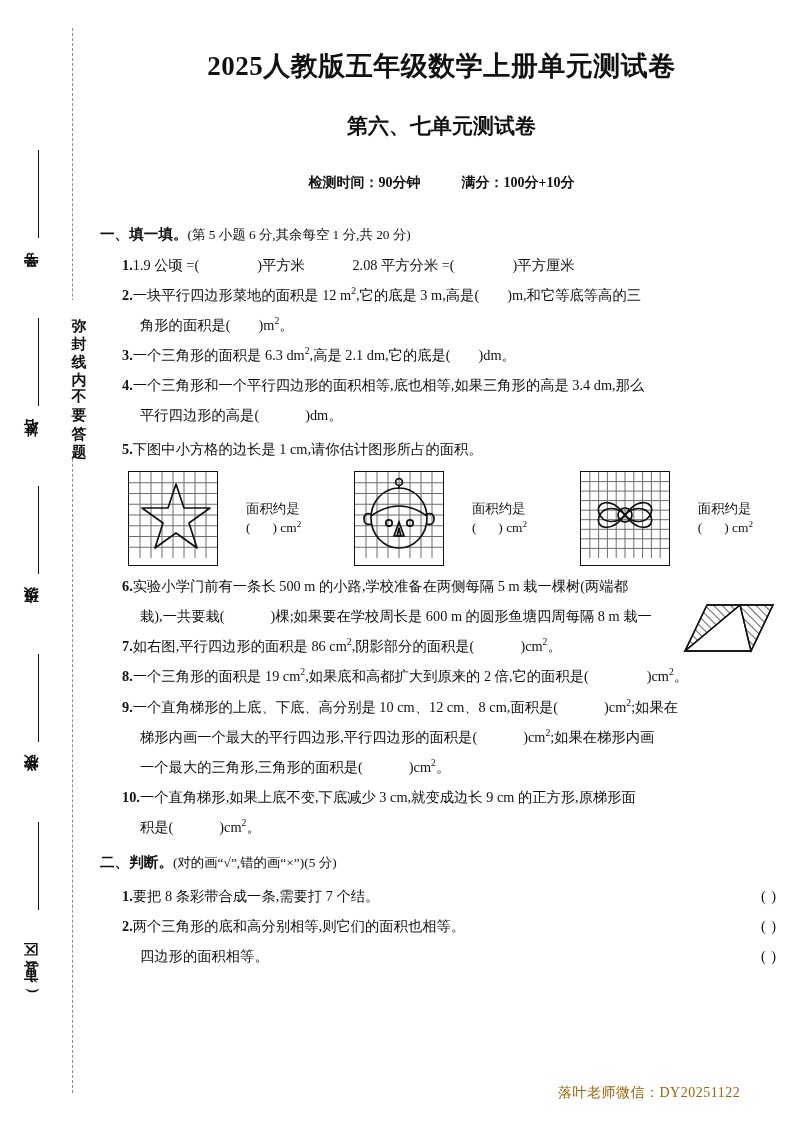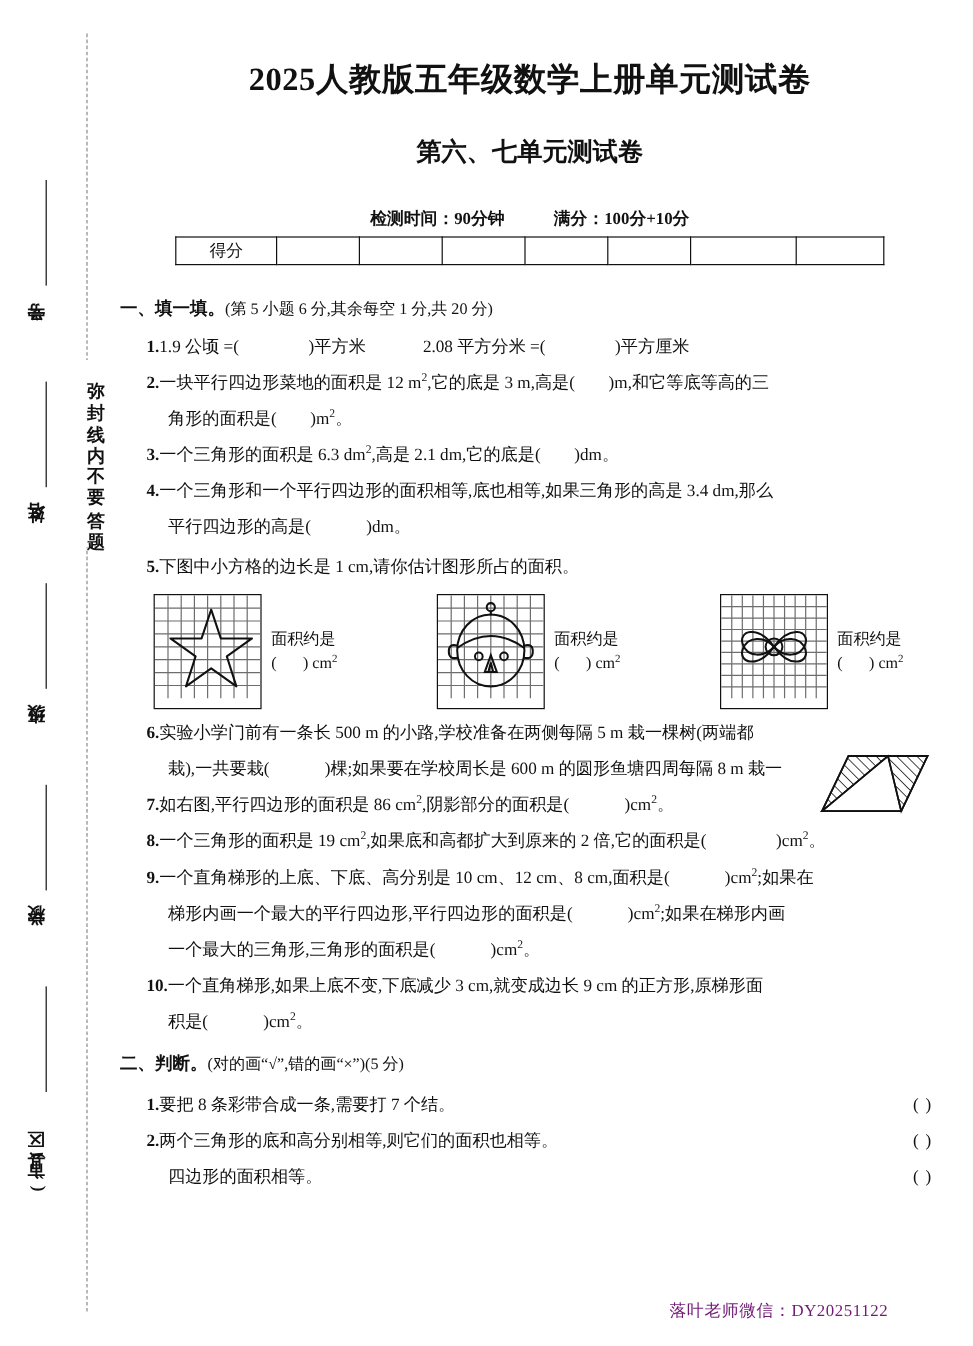--- a/index.html
+++ b/index.html
@@ -129,21 +129,21 @@
   sup { font-size: 0.68em; vertical-align: super; line-height: 0; }
 
   
   .fig-row {
     display: flex;
     align-items: flex-start;
     justify-content: space-between;
     margin: 10px 0 4px 28px;
     width: 625px;
   }
-  .fig-cell { display: flex; align-items: center; gap: 8px; }
+  .fig-cell { display: flex; align-items: center; gap: 28px; }
   .fig-caption { font-size: 13.4px; line-height: 1.45; white-space: nowrap; }
   .grid-box { border: 1.3px solid #111; background: #fff; }
 
   
   .para-fig {
     position: absolute;
     right: 6px;
     top: -34px;
   }
 
@@ -153,21 +153,21 @@
     position: absolute;
     right: 6px;
     font-size: 14.3px;
     letter-spacing: 1px;
   }
 
   .footer-wm {
     position: absolute;
     left: 470px; bottom: 20px;
     font-size: 14px;
-    color: #701a75;
+    color: #a16207;
     letter-spacing: 0.5px;
   }
 </style>
 </head>
 <body>
 
 <div id="seal-margin">
 
   <div class="seal-col-labels">
     <div class="seal-rule" style="top:0px; height:88px;"></div>
@@ -192,30 +192,20 @@
   <div class="title-sub">第六、七单元测试卷</div>
 
   <div class="meta-line">
     <span>检测时间：90分钟</span>
     <span class="gap"></span>
     <span>满分：100分+10分</span>
   </div>
 
   <table class="score-table">
     <tbody>
-    <tr>
-      <td class="hdr-first">得分</td>
-      <td class="num-col"></td>
-      <td class="num-col"></td>
-      <td class="num-col"></td>
-      <td class="num-col"></td>
-      <td class="num-col"></td>
-      <td class="extra-col"></td>
-      <td class="total-col"></td>
-    </tr>
   </tbody>
     </table>
 
   <div class="content">
 
     <div class="sec-head">
       <span>一、填一填。</span><span class="sec-note">(第 5 小题 6 分,其余每空 1 分,共 20 分)</span>
     </div>
 
     <div class="q">

